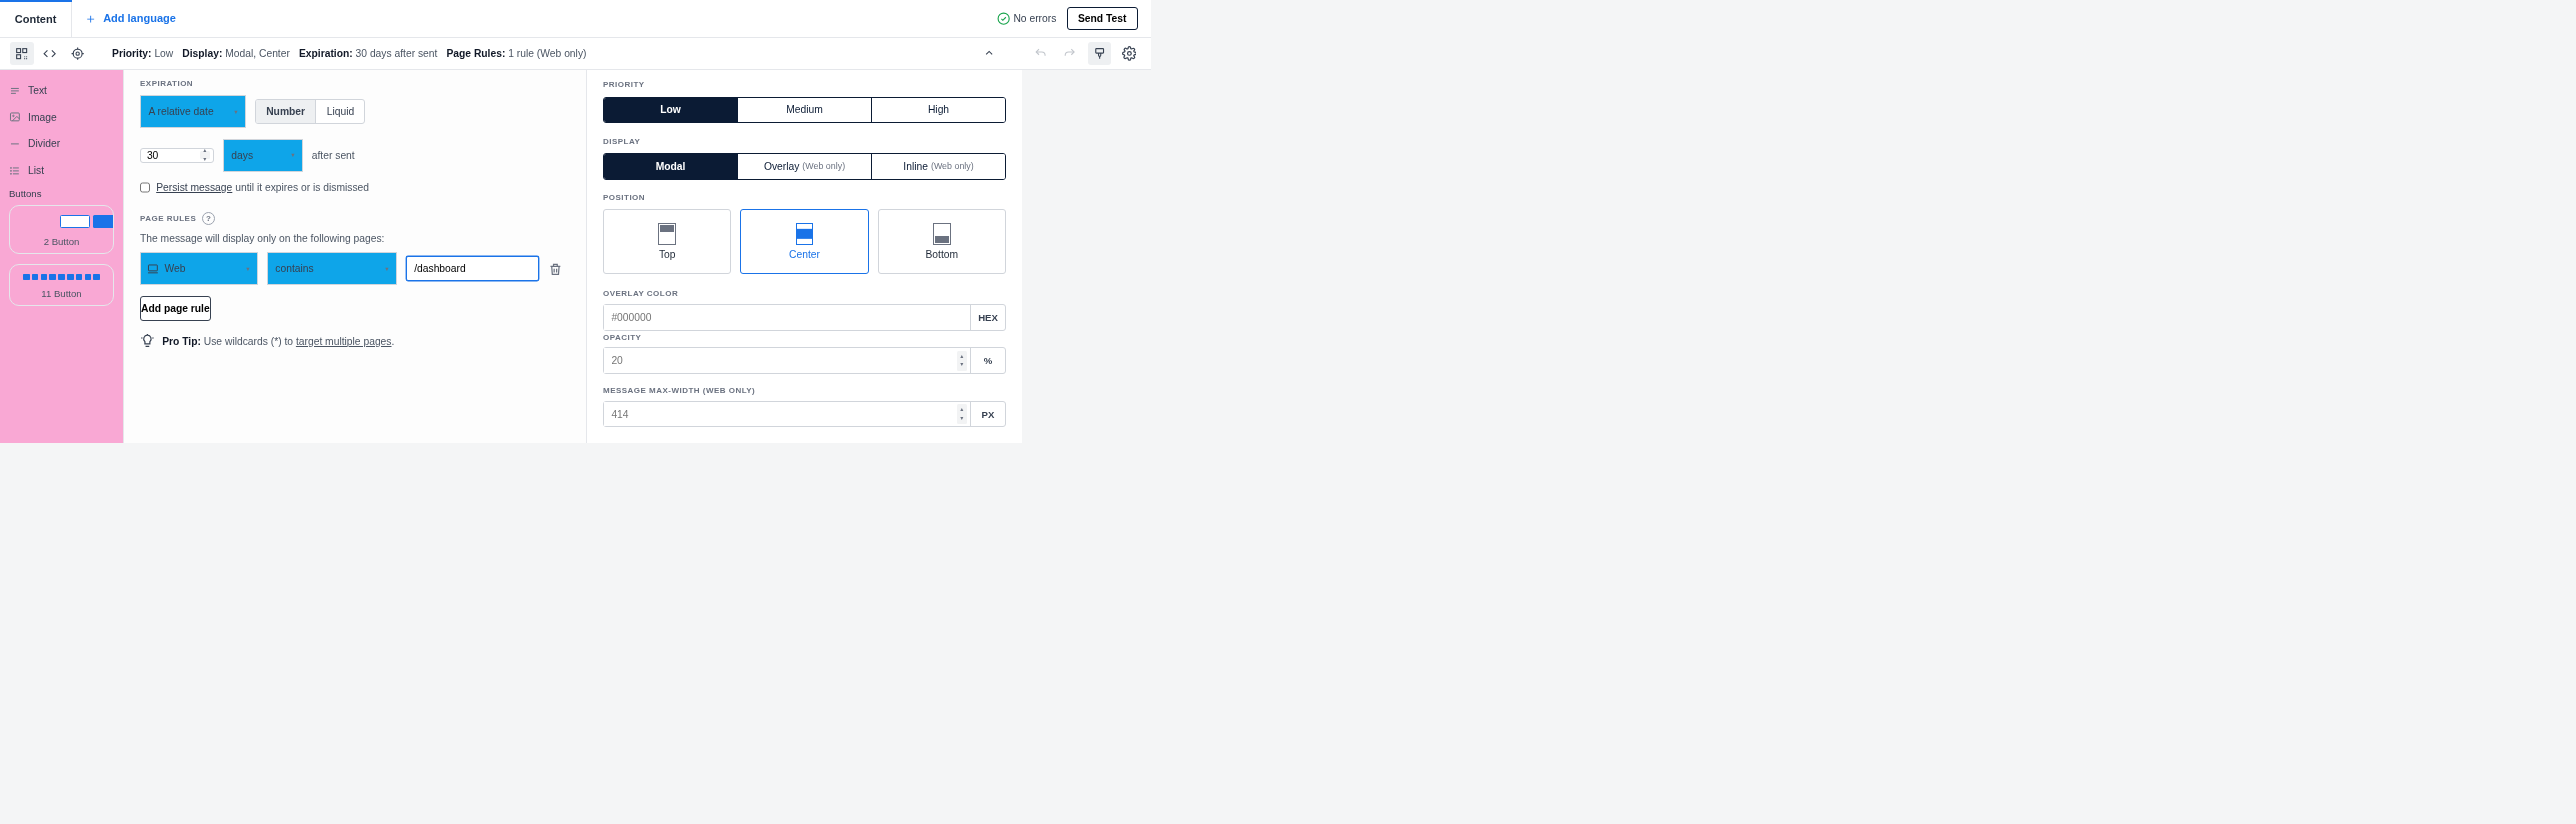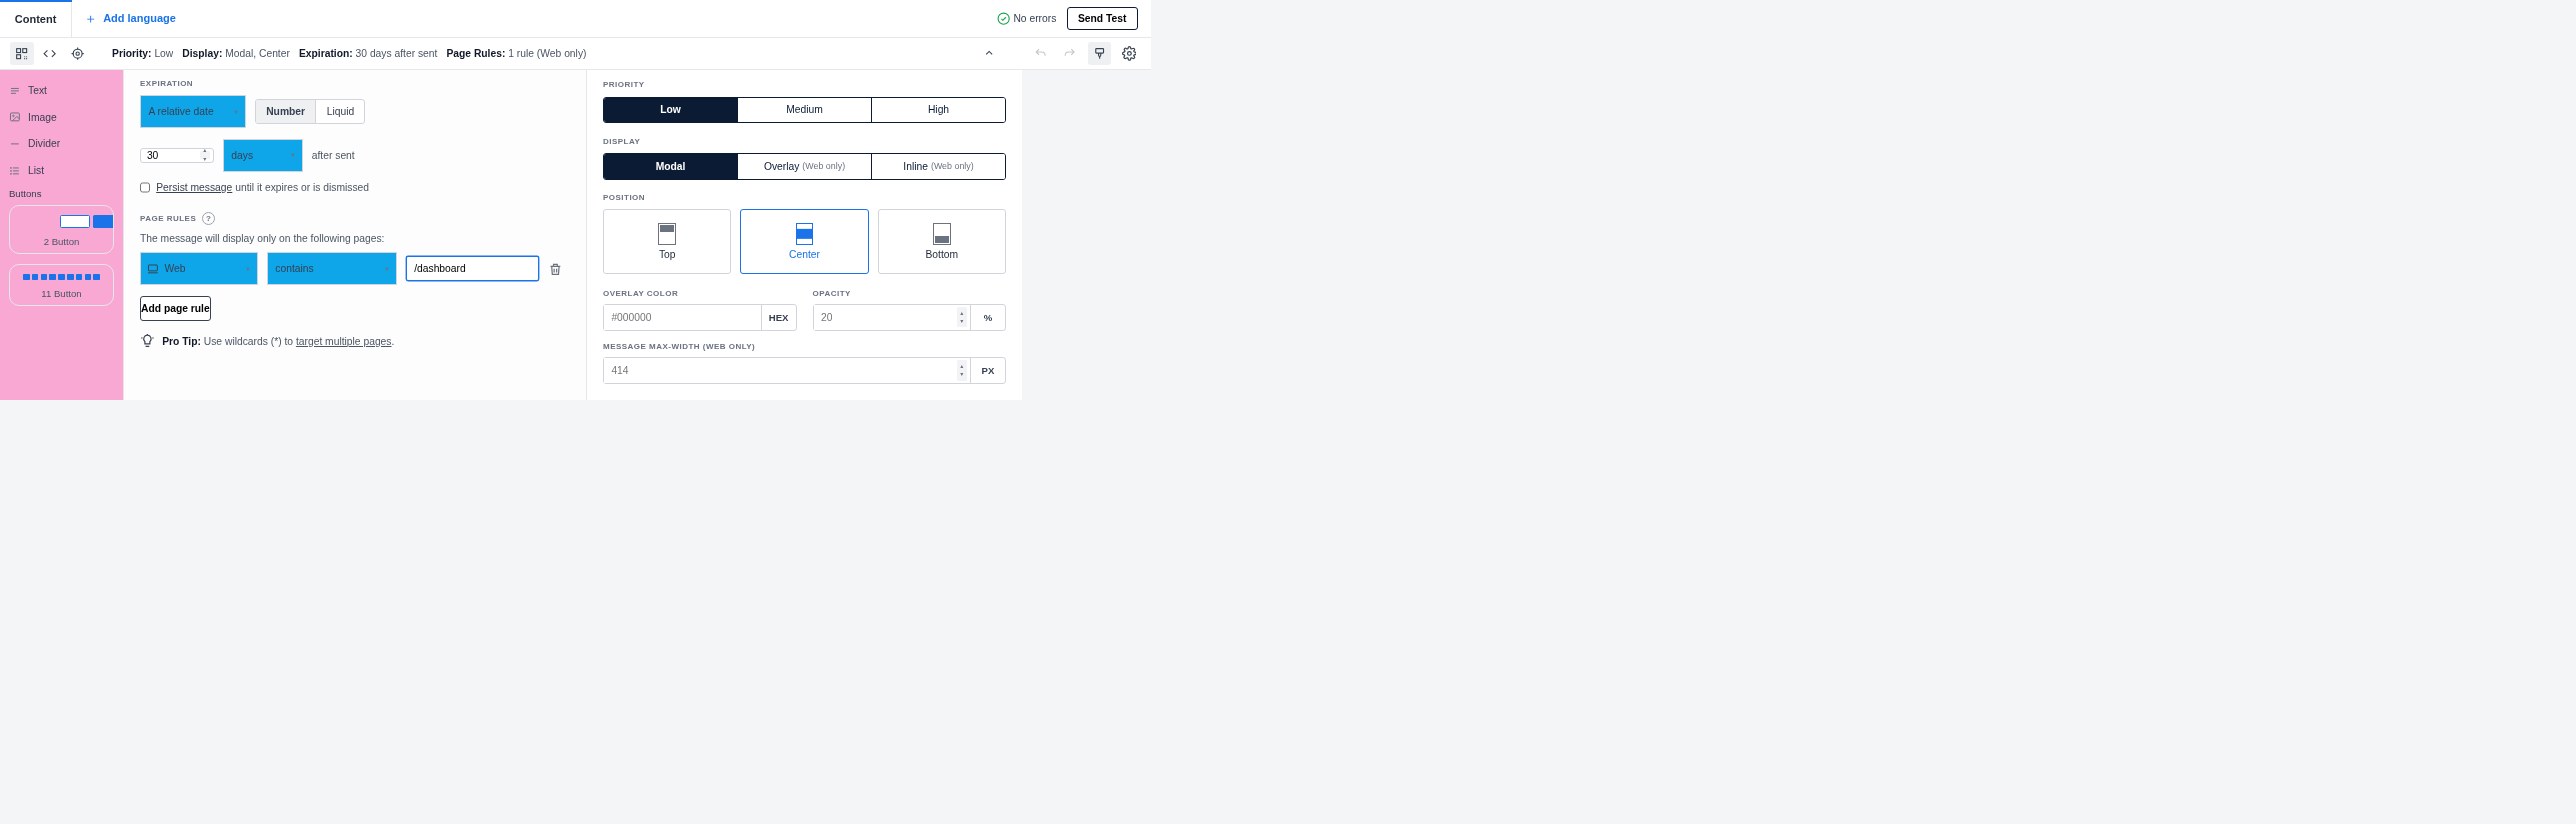--- a/index.html
+++ b/index.html
@@ -91,21 +91,21 @@
   .pos-card { flex: 1; border: 1.1px solid #d1d5db; border-radius: 3px; height: 65px; display: flex; flex-direction: column; align-items: center; justify-content: center; gap: 4.4px; cursor: pointer; background: #fff; font-size: 10.3px; font-weight: 500; }
   .pos-card.active { border-color: #1a73e8; color: #1a73e8; }
   .pos-preview { width: 17.7px; height: 22px; border: 1.1px solid #6b7280; position: relative; background: #fff; }
   .pos-bar { position: absolute; left: 0.7px; right: 0.7px; height: 7.4px; background: #6b7280; }
   .pos-top .pos-bar { top: 0.7px; }
   .pos-center .pos-bar { top: 50%; transform: translateY(-50%); height: 10.3px; }
   .pos-bottom .pos-bar { bottom: 0.7px; }
   .pos-card.active .pos-preview { border-color: #1a73e8; }
   .pos-card.active .pos-bar { background: #1a73e8; }
   
-  .two-col { display: flex; gap: 16px; margin-bottom: 11.8px; }
+  .two-col { display: flex; gap: 2px; margin-bottom: 11.8px; flex-direction: column; }
   .field { flex: 1; }
   .field .section-label { margin-bottom: 5.9px; }
   .unit-input { display: flex; border: 0.7px solid #d1d5db; border-radius: 3px; height: 26.6px; align-items: stretch; background: #fff; position: relative; }
   .unit-input input { flex: 1; border: none; outline: none; padding: 0 7.4px; font-size: 10.3px; font-family: inherit; color: #9ca3af; }
   .unit-input .unit { width: 35px; border-left: 0.7px solid #d1d5db; display: flex; align-items: center; justify-content: center; font-size: 9.6px; font-weight: 600; color: #374151; }
   .unit-input.stepper input { padding-right: 16px; }
   .unit-input.stepper .spin { right: 38px; }
   
   .below-main { height: 19px; background: #f4f5f6; width: 1151px; border-top: 0; }
   .main-wrap { width: 1022px;}

